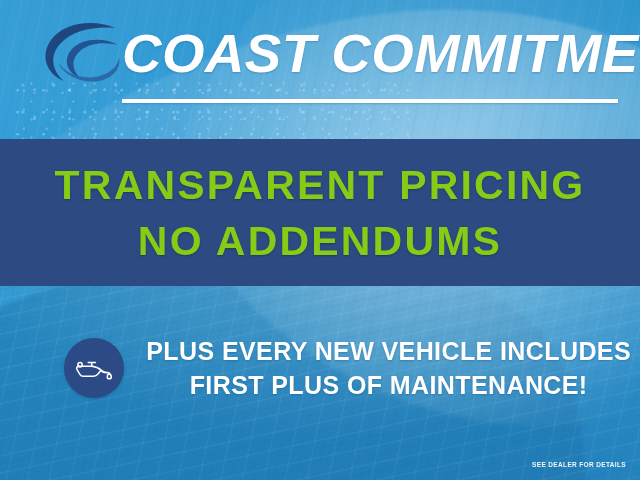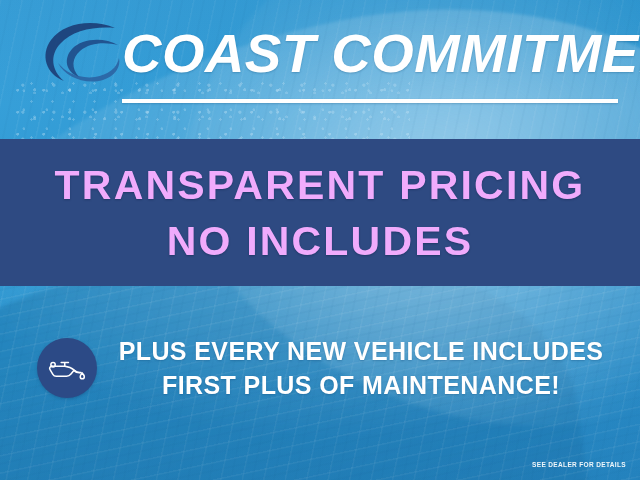--- a/index.html
+++ b/index.html
@@ -165,39 +165,39 @@
     top: 139px;
     height: 147px;
     background: #2e4a82;
     display: flex;
     flex-direction: column;
     align-items: center;
     justify-content: center;
     gap: 2px;
   }
   .claim-line {
-    color: #f0abfc;
+    color: #84cc16;
     font-size: 41px;
     line-height: 54px;
     font-weight: 700;
     letter-spacing: 2.2px;
     white-space: nowrap;
     text-shadow: 0 1px 2px rgba(10,26,58,0.35);
     text-align: center;
   }
 
   
   .promo {
     position: absolute;
-    left: 0; right: 0;
+    left: 0; right: 9px;
     top: 330px;
     height: 76px;
     display: flex;
     align-items: center;
-    justify-content: center;
+    justify-content: flex-end;
     gap: 22px;
   }
   .promo-badge {
     width: 60px;
     height: 60px;
     flex: 0 0 60px;
     border-radius: 50%;
     background: #2c4a86;
     display: flex;
     align-items: center;
@@ -257,21 +257,21 @@
       </svg>
     </div>
 
     <div class="brand-title">COAST COMMITMENT</div>
 
     <div class="header-rule"></div>
   </div>
 
   <div class="claim-band">
     <div class="claim-line">TRANSPARENT PRICING</div>
-    <div class="claim-line">NO INCLUDES</div>
+    <div class="claim-line">NO ADDENDUMS</div>
   </div>
 
   <div class="promo">
 
     <div class="promo-badge">
       <svg viewBox="0 0 44 32" width="40" height="29" aria-hidden="true">
         <g fill="none" stroke="#ffffff" stroke-width="1.7" stroke-linecap="round" stroke-linejoin="round">
           <path d="M5.5 13.5 C3.2 13.5 2.2 15.4 3.3 17.2 L6.4 22.4 C7.2 23.7 8.6 24.5 10.1 24.5 L21.5 24.5 C23.4 24.5 25.2 23.6 26.4 22.1 L29.5 18.1"></path>
           <path d="M5.5 13.5 L19.5 13.5"></path>
           <path d="M19.5 13.5 L19.5 9.8"></path>

